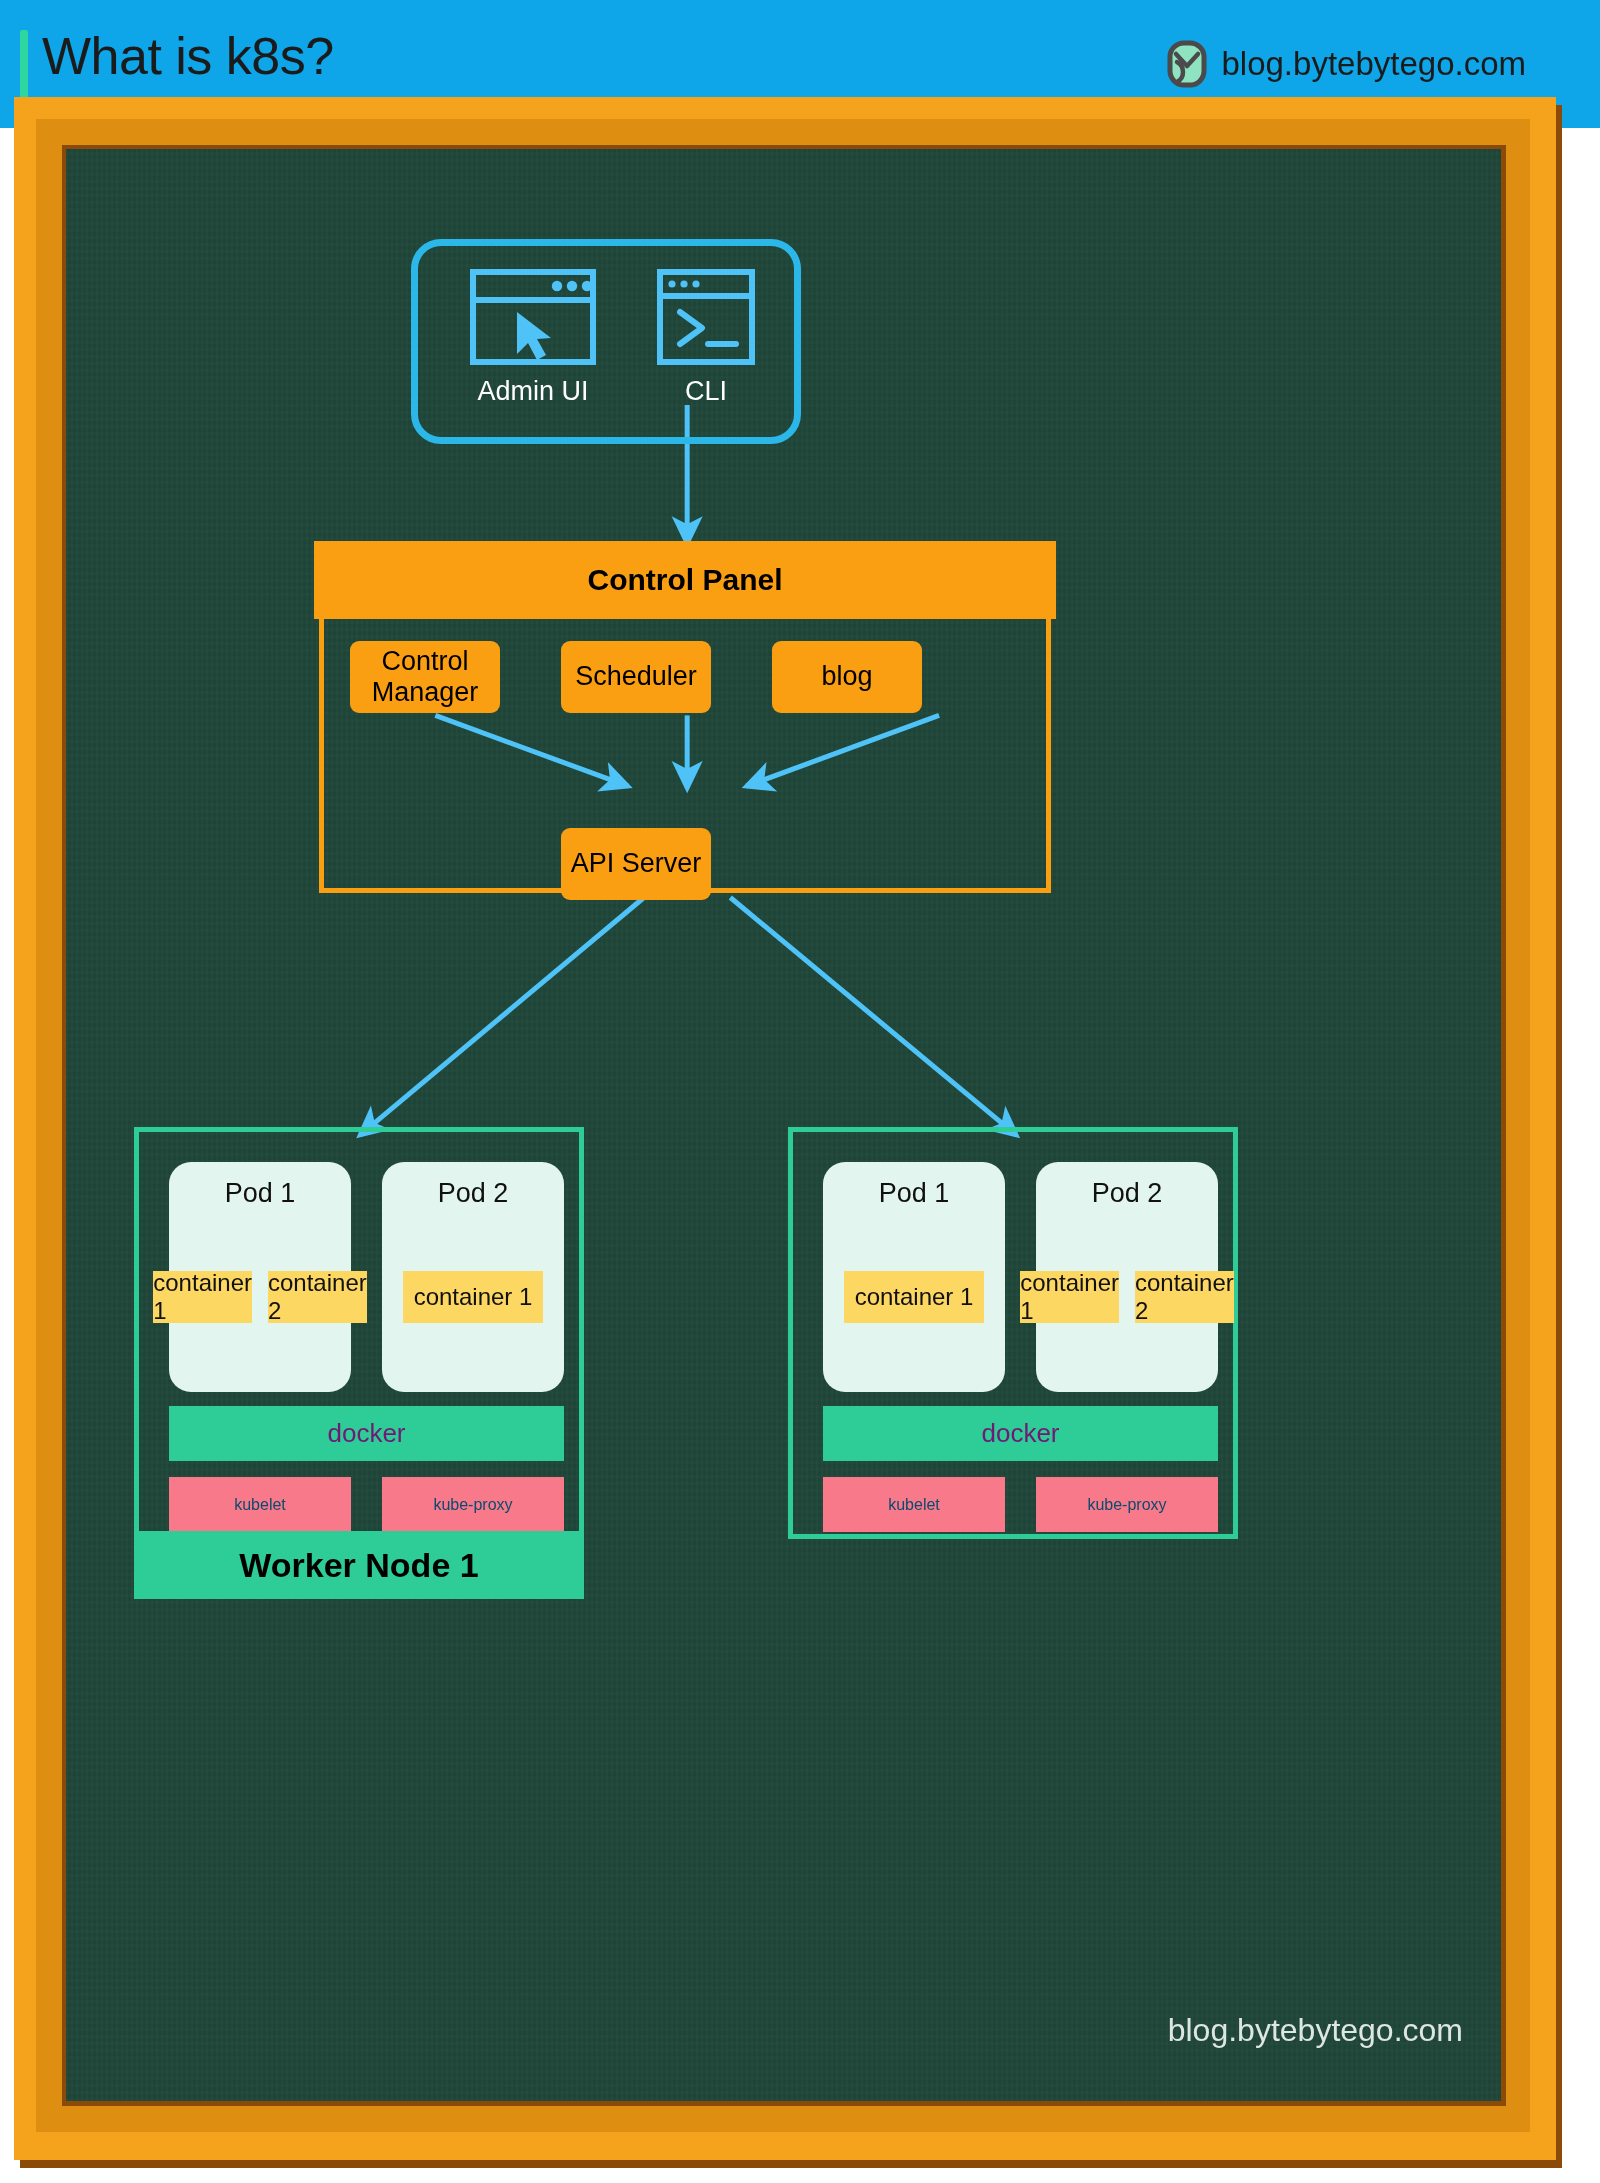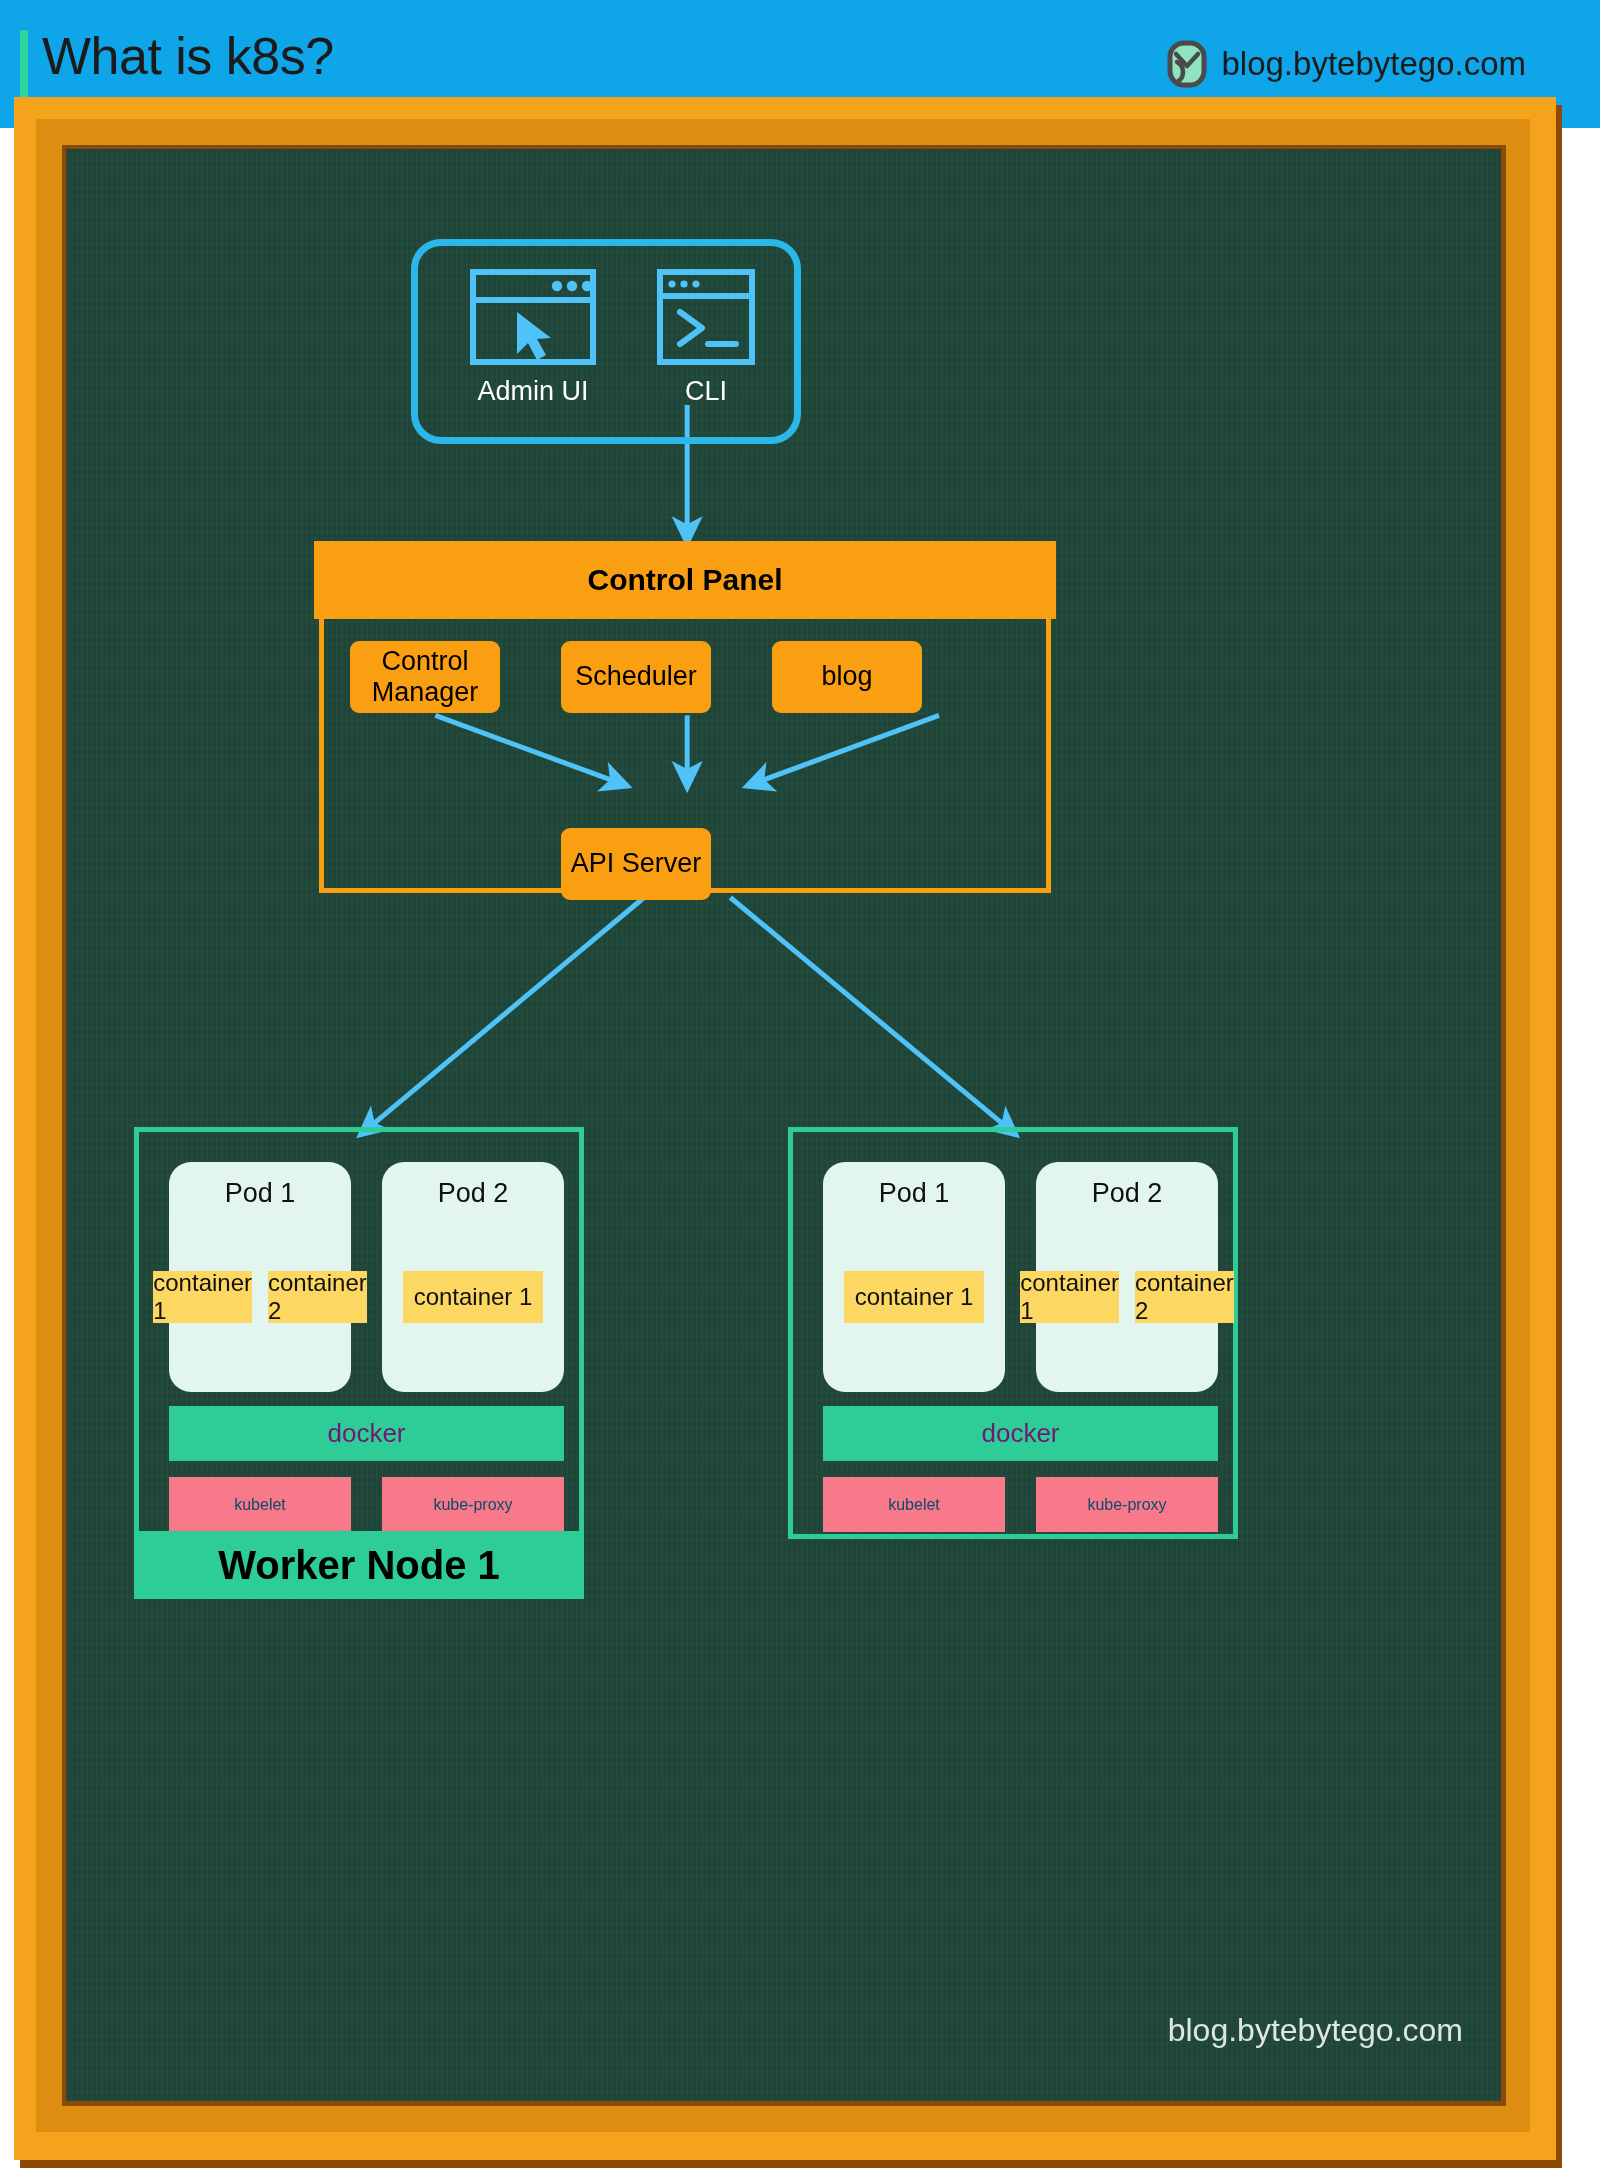--- a/index.html
+++ b/index.html
@@ -130,21 +130,21 @@
   }
 
   .node-box {
     border: 5px solid #2ECC96;
     box-sizing: border-box;
   }
   .node-footer {
     background: #2ECC96;
     color: #000;
     font-weight: bold;
-    font-size: 40px;
+    font-size: 34px;
     display: flex;
     align-items: center;
     justify-content: center;
     box-sizing: border-box;
   }
   .pod {
     background: #E2F5EE;
     border-radius: 22px;
     box-sizing: border-box;
     display: flex;

